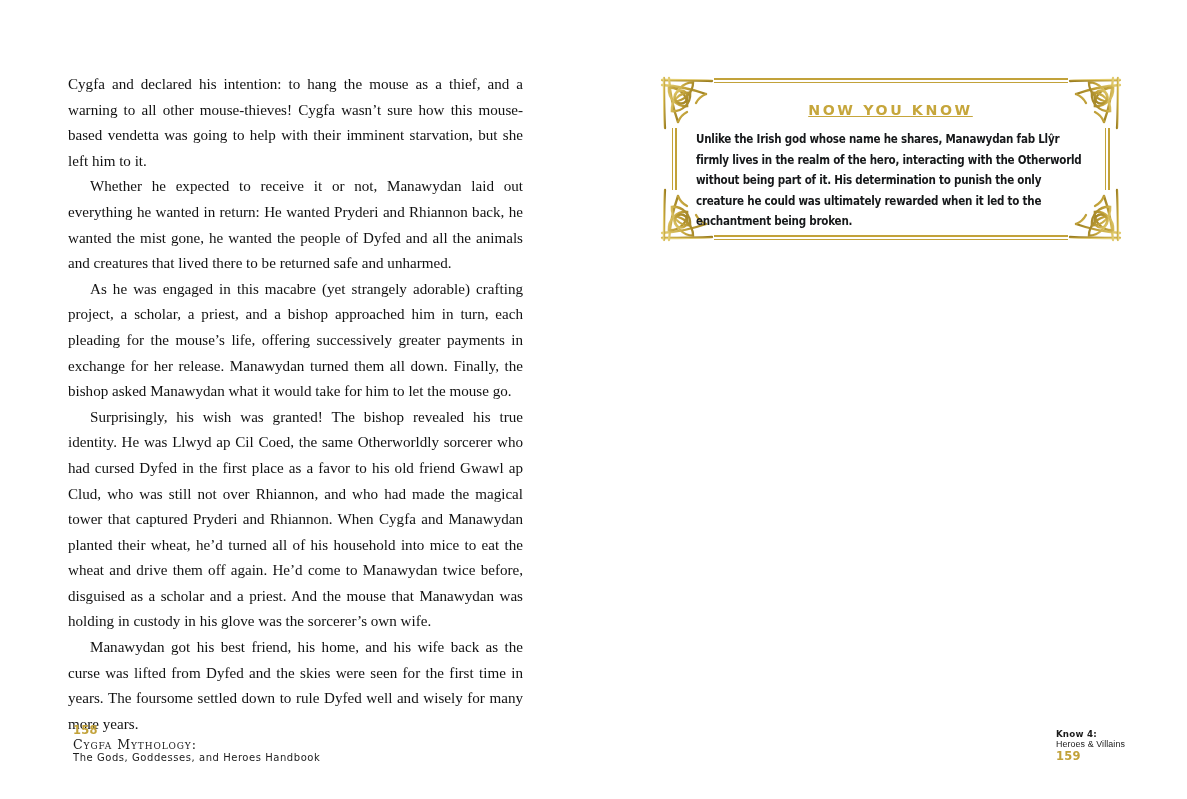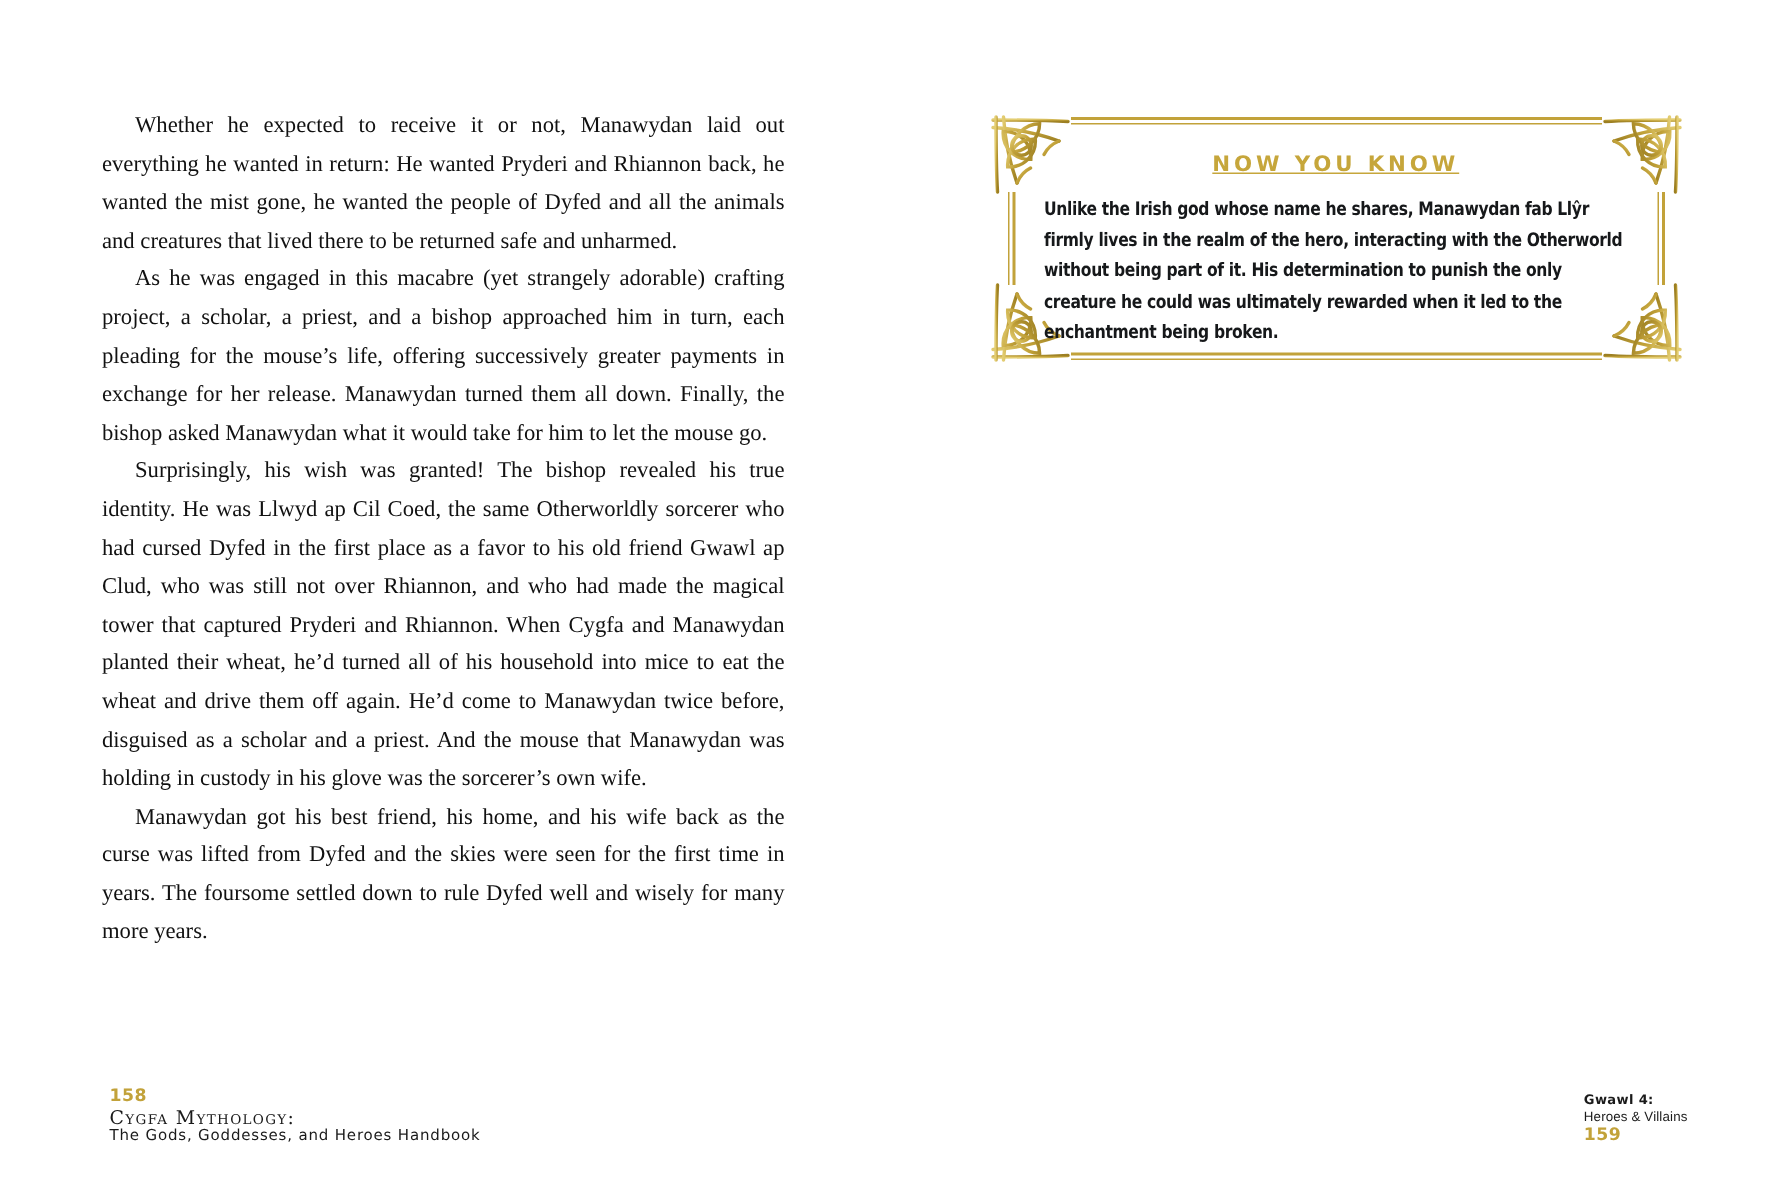--- a/index.html
+++ b/index.html
@@ -194,20 +194,21 @@
   }
 </style>
 </head>
 <body>
 
 <div class="spread">
 
   <div class="page">
 
     <div class="body-col">
+      <p>Cygfa and declared his intention: to hang the mouse as a thief, and a warning to all other mouse-thieves! Cygfa wasn’t sure how this mouse-based vendetta was going to help with their imminent starvation, but she left him to it.</p>
       <p class="indent">Whether he expected to receive it or not, Manawydan laid out everything he wanted in return: He wanted Pryderi and Rhiannon back, he wanted the mist gone, he wanted the people of Dyfed and all the animals and creatures that lived there to be returned safe and unharmed.</p>
       <p class="indent">As he was engaged in this macabre (yet strangely adorable) crafting project, a scholar, a priest, and a bishop approached him in turn, each pleading for the mouse’s life, offering successively greater payments in exchange for her release. Manawydan turned them all down. Finally, the bishop asked Manawydan what it would take for him to let the mouse go.</p>
       <p class="indent">Surprisingly, his wish was granted! The bishop revealed his true identity. He was Llwyd ap Cil Coed, the same Otherworldly sorcerer who had cursed Dyfed in the first place as a favor to his old friend Gwawl ap Clud, who was still not over Rhiannon, and who had made the magical tower that captured Pryderi and Rhiannon. When Cygfa and Manawydan planted their wheat, he’d turned all of his household into mice to eat the wheat and drive them off again. He’d come to Manawydan twice before, disguised as a scholar and a priest. And the mouse that Manawydan was holding in custody in his glove was the sorcerer’s own wife.</p>
       <p class="indent">Manawydan got his best friend, his home, and his wife back as the curse was lifted from Dyfed and the skies were seen for the first time in years. The foursome settled down to rule Dyfed well and wisely for many more years.</p>
     </div>
 
     <div class="footer footer-left">
       <span class="folio">158</span>
       <span class="rt-celtic">Cygfa Mythology:</span>
       <span class="rt-sub">The Gods, Goddesses, and Heroes Handbook</span>
@@ -302,19 +303,19 @@
             <path d="M22 50 C 24 45, 27 42, 31 40"></path>
           </g>
         </svg>
       </div>
 
       <div class="nyk-title">Now You Know</div>
       <div class="nyk-text">Unlike the Irish god whose name he shares, Manawydan fab Llŷr firmly lives in the realm of the hero, interacting with the Otherworld without being part of it. His determination to punish the only creature he could was ultimately rewarded when it led to the enchantment being broken.</div>
     </div>
 
     <div class="footer footer-right">
-      <span class="rt-part">Gwawl 4:</span>
+      <span class="rt-part">Know 4:</span>
       <span class="rt-partname">Heroes &amp; Villains</span>
       <span class="folio">159</span>
     </div>
 
   </div>
 </div>
 
 </body></html>

